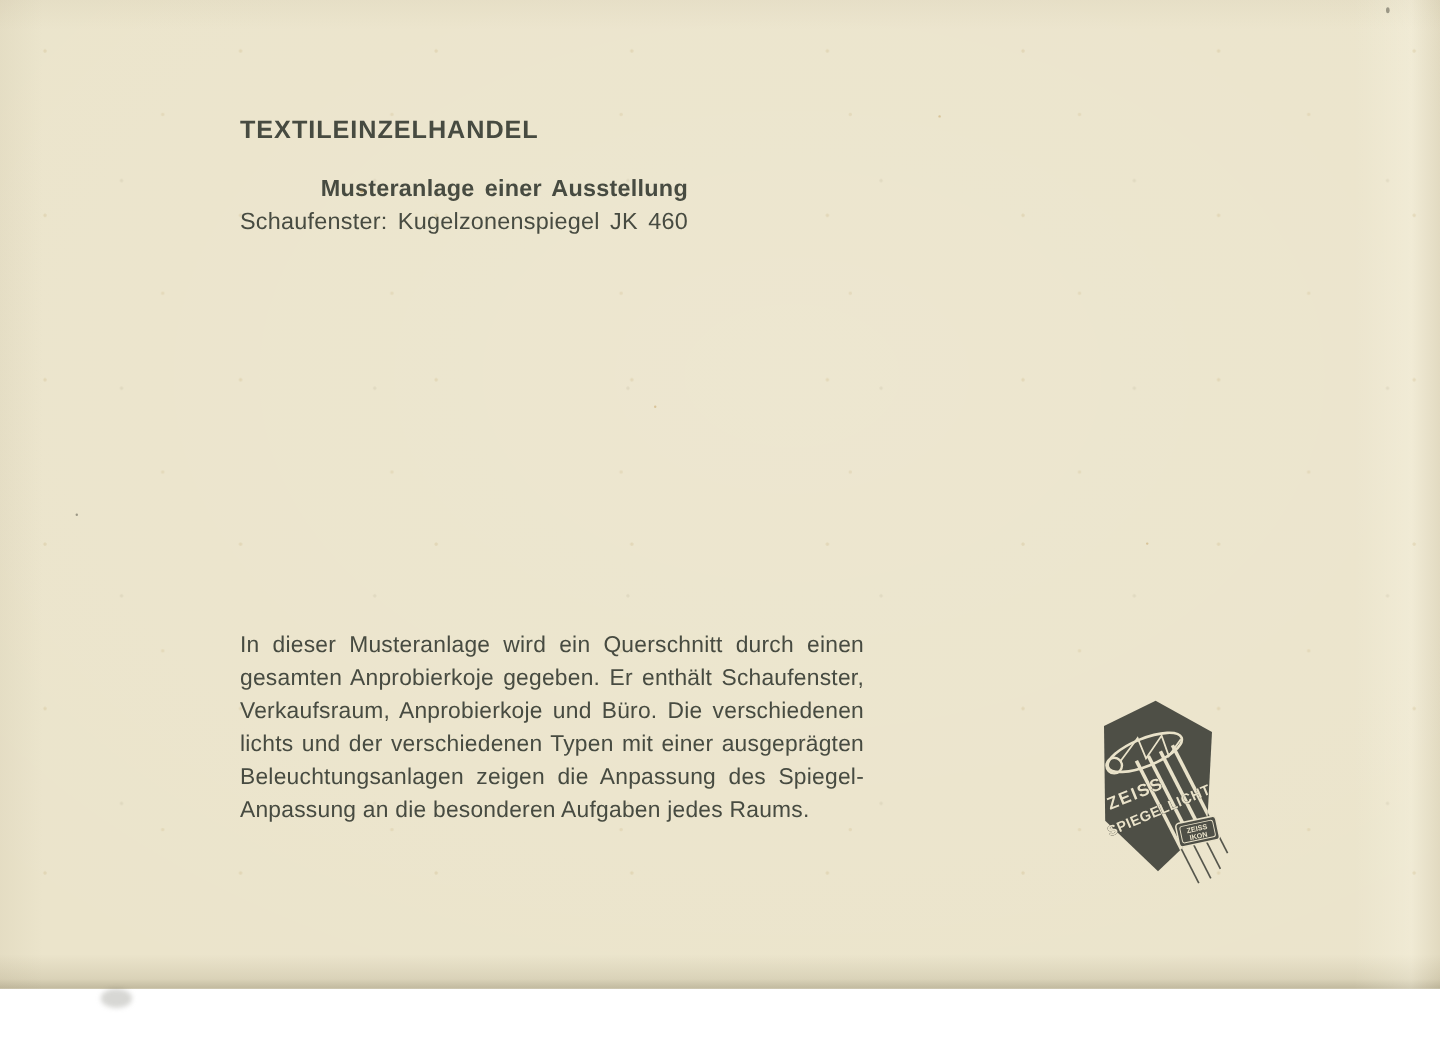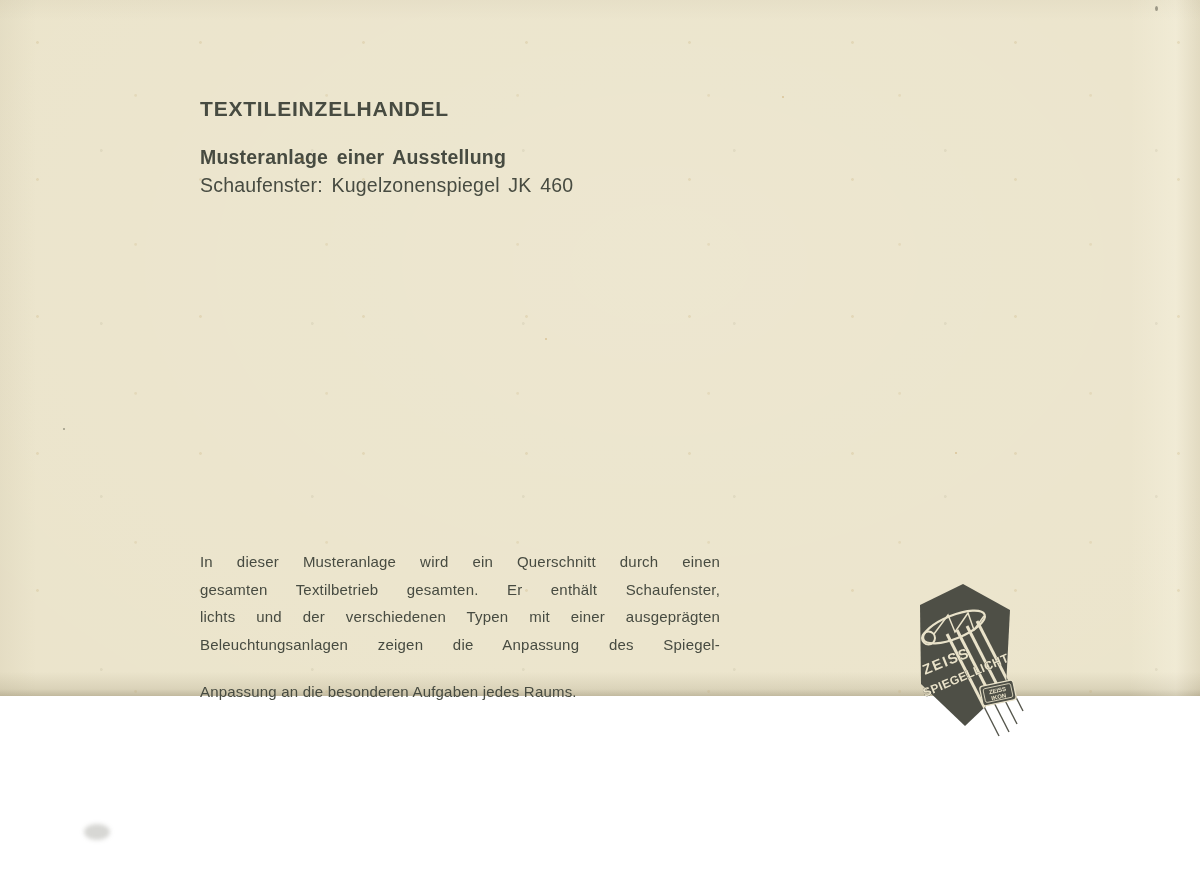--- a/index.html
+++ b/index.html
@@ -8,21 +8,21 @@
   }
   body {
     width: 1200px;
     height: 876px;
     overflow: hidden;
     font-family: "Liberation Sans", "DejaVu Sans", sans-serif;
   }
   .page {
     position: relative;
     width: 1200px;
-    height: 696px;
+    height: 824px;
     color: #474b41;
     background:
       
       radial-gradient(circle at 23% 31%, rgba(176,140,66,0.16) 0 1px, rgba(0,0,0,0) 1.8px),
       radial-gradient(circle at 71% 64%, rgba(176,140,66,0.13) 0 1px, rgba(0,0,0,0) 1.8px),
       radial-gradient(circle at 48% 87%, rgba(120,110,80,0.10) 0 1px, rgba(0,0,0,0) 1.8px),
       
       linear-gradient(to right, rgba(140,125,90,0.07), rgba(0,0,0,0) 3%, rgba(0,0,0,0) 94%, rgba(255,252,238,0.25) 98%, rgba(140,125,90,0.10)),
       linear-gradient(to bottom, rgba(140,125,90,0.06), rgba(0,0,0,0) 3%, rgba(0,0,0,0) 96.5%, rgba(116,104,70,0.14) 99%, rgba(104,93,62,0.32)),
       radial-gradient(1500px 1000px at 55% 38%, rgba(255,255,255,0.10), rgba(0,0,0,0) 65%),
@@ -52,47 +52,47 @@
   }
 
   .spec-block {
     position: absolute;
     left: 200px;
     top: 144px;
     font-size: 19.5px;
     line-height: 27.5px;
     letter-spacing: 0.2px;
     word-spacing: 3px;
+    text-align: right;
   }
   .doc-subheading {
     margin: 0;
     font-size: 19.5px;
     font-weight: bold;
   }
   .spec-line {
     font-weight: normal;
   }
 
   .body-paragraph {
     position: absolute;
     left: 200px;
-    top: 548px;
+    top: 524px;
     width: 520px;
-    font-size: 15px;
+    font-size: 19px;
     line-height: 27.5px;
     letter-spacing: 0.2px;
   }
   .para-line {
     text-align: justify;
     text-align-last: justify;
   }
   .para-line.last {
     text-align: left;
     text-align-last: left;
-    margin-top: 20px;
   }
 
   .logo-wrap {
     position: absolute;
     left: 913px;
     top: 580px;
     width: 112px;
     height: 158px;
   }
   .logo-wrap svg {
@@ -141,21 +141,22 @@
     <h1 class="doc-heading">TEXTILEINZELHANDEL</h1>
   </div>
 
   <div class="spec-block">
     <h2 class="doc-subheading">Musteranlage einer Ausstellung</h2>
     <div class="spec-line">Schaufenster: Kugelzonenspiegel JK 460</div>
   </div>
 
   <div class="body-paragraph">
     <div class="para-line">In dieser Musteranlage wird ein Querschnitt durch einen</div>
-    <div class="para-line">gesamten Textilbetrieb gesamten. Er enthält Schaufenster,</div>
+    <div class="para-line">gesamten Anprobierkoje gegeben. Er enthält Schaufenster,</div>
+    <div class="para-line">Verkaufsraum, Anprobierkoje und Büro. Die verschiedenen</div>
     <div class="para-line">lichts und der verschiedenen Typen mit einer ausgeprägten</div>
     <div class="para-line">Beleuchtungsanlagen zeigen die Anpassung des Spiegel-</div>
     <div class="para-line last">Anpassung an die besonderen Aufgaben jedes Raums.</div>
   </div>
 
   <div class="logo-wrap">
     <svg viewBox="0 0 112 158" xmlns="http://www.w3.org/2000/svg">
       <defs>
         <clipPath id="hexclip">
           <polygon points="50,4 97,30 93,107 52,146 8,104 7,25"></polygon>

